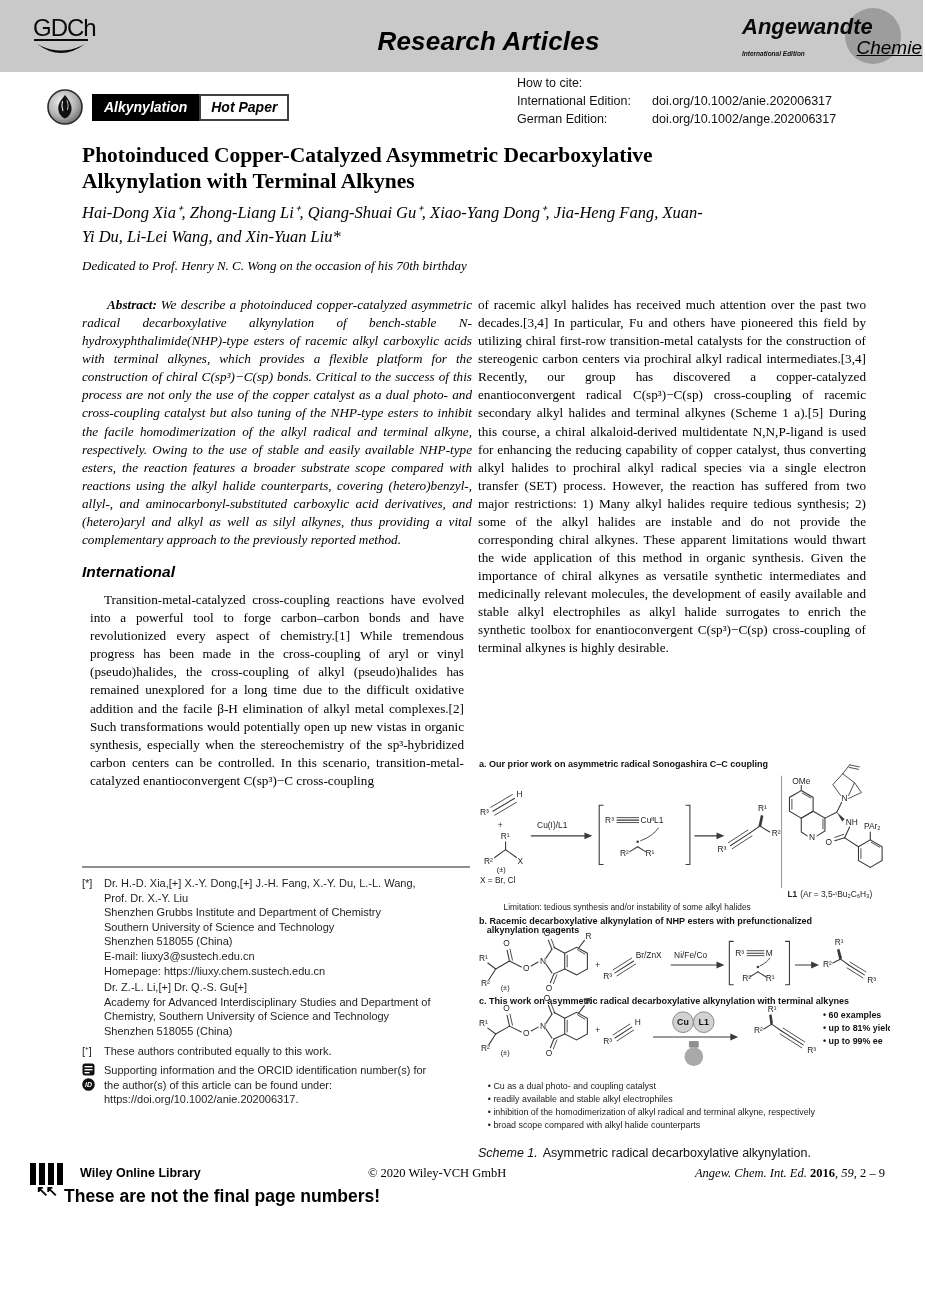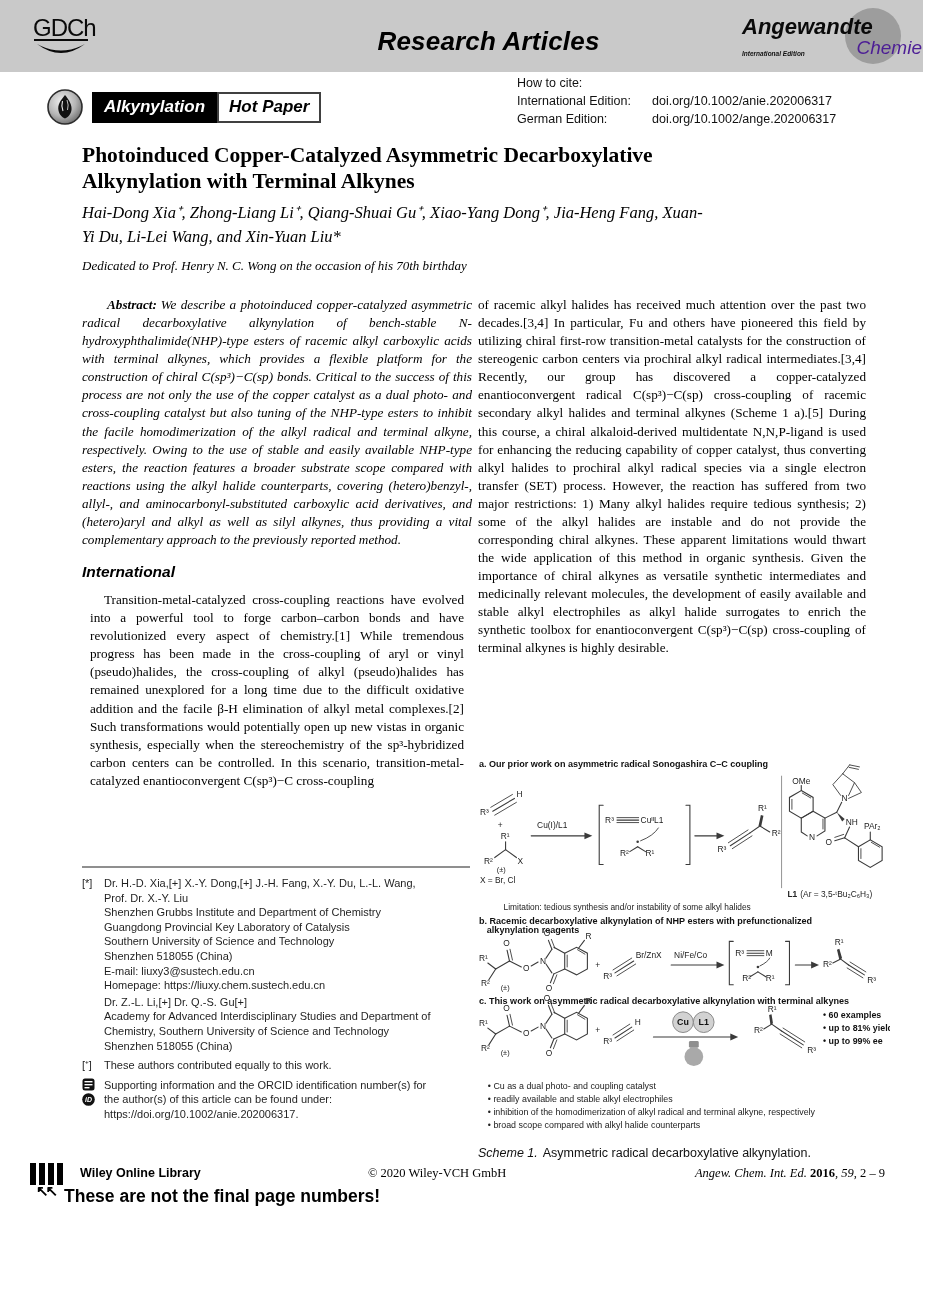--- a/index.html
+++ b/index.html
@@ -11,27 +11,27 @@
   .gdch{position:absolute;left:30px;top:12px;}
   .mast-title{position:absolute;left:0;top:26px;width:925px;text-align:center;
               font-family:"Liberation Sans",sans-serif;font-weight:bold;font-style:italic;
               font-size:26px;letter-spacing:.2px;padding-left:26px;}
   .angw-circle{position:absolute;left:845px;top:8px;width:56px;height:56px;border-radius:50%;
                background:#9d9d9d;}
   .angw{position:absolute;left:742px;top:16px;width:180px;font-family:"Liberation Sans",sans-serif;}
   .angw-name{font-weight:bold;font-style:italic;font-size:22px;line-height:22px;color:#0a0a0a;}
   .angw-sub{display:flex;justify-content:space-between;align-items:flex-end;margin-top:1px;}
   .angw-edition{font-size:6.5px;font-weight:bold;font-style:italic;color:#111;}
-  .angw-chemie{font-size:19px;font-style:italic;color:#4c1d95;line-height:18px;}
+  .angw-chemie{font-size:19px;font-style:italic;color:#000000;line-height:18px;text-decoration:underline;}
 
   
   .badge{position:absolute;left:46px;top:88px;display:flex;align-items:center;}
   .badge-flame{margin-right:8px;}
   .badge-boxes{display:flex;font-family:"Liberation Sans",sans-serif;font-style:italic;
-               font-weight:bold;font-size:17px;}
+               font-weight:bold;font-size:14px;}
   .badge-topic{background:#000;color:#fff;padding:5px 12px 6px 12px;}
   .badge-tag{background:#fff;color:#000;border:2px solid #404040;padding:3px 10px 4px 10px;}
   .cite{position:absolute;left:517px;top:74px;font-family:"Liberation Sans",sans-serif;
         font-size:12.5px;line-height:18px;color:#111;}
   .cite-row{display:flex;}
   .cite-label{width:135px;}
 
   
   .title{position:absolute;left:82px;top:142px;width:740px;font-weight:bold;
          font-size:21.5px;line-height:26px;}
@@ -396,21 +396,20 @@
   </div>
 
   <div class="fn-divider"></div>
   <div class="footnotes">
     <div class="fn-row">
       <span class="fn-marker">[*]</span>
       <span class="fn-body">
         <div>Dr. H.-D. Xia,[+] X.-Y. Dong,[+] J.-H. Fang, X.-Y. Du, L.-L. Wang,</div>
         <div>Prof. Dr. X.-Y. Liu</div>
         <div>Shenzhen Grubbs Institute and Department of Chemistry</div>
-        <div>Guangdong Provincial Key Laboratory of Catalysis</div>
         <div>Southern University of Science and Technology</div>
         <div>Shenzhen 518055 (China)</div>
         <div>E-mail: liuxy3@sustech.edu.cn</div>
         <div>Homepage: https://liuxy.chem.sustech.edu.cn</div>
         <div class="fn-gap"></div>
         <div>Dr. Z.-L. Li,[+] Dr. Q.-S. Gu[+]</div>
         <div>Academy for Advanced Interdisciplinary Studies and Department of</div>
         <div>Chemistry, Southern University of Science and Technology</div>
         <div>Shenzhen 518055 (China)</div>
       </span>

